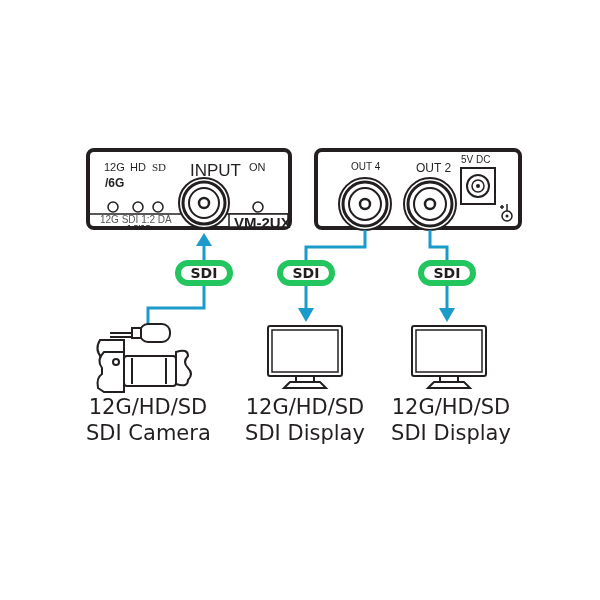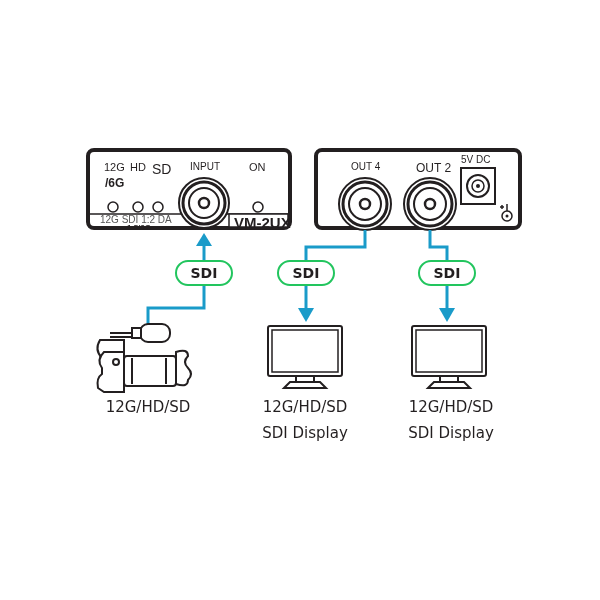--- a/index.html
+++ b/index.html
@@ -1,19 +1,19 @@
 <!DOCTYPE html>
 <html><head>
 <meta charset="utf-8">
 <style>
   html,body{margin:0;padding:0;background:#ffffff;}
   body{width:600px;height:600px;position:relative;overflow:hidden;font-family:"DejaVu Sans",sans-serif;}
   #stage{position:absolute;left:0;top:0;width:544px;height:600px;}
-  .lbl{position:absolute;font-family:"DejaVu Sans",sans-serif;color:#231f20;font-size:15px;line-height:26px;text-align:center;white-space:nowrap;}
-  .pill{position:absolute;width:58px;height:26px;border:2px solid #22c55e;border-radius:14px;background:#fff;box-sizing:border-box;display:flex;align-items:center;justify-content:center;font-weight:bold;font-size:14px;color:#231f20;font-family:"DejaVu Sans",sans-serif;}
+  .lbl{position:absolute;font-family:"DejaVu Sans",sans-serif;color:#231f20;font-size:21px;line-height:26px;text-align:center;white-space:nowrap;}
+  .pill{position:absolute;width:58px;height:26px;border:6px solid #22c55e;border-radius:14px;background:#fff;box-sizing:border-box;display:flex;align-items:center;justify-content:center;font-weight:bold;font-size:14px;color:#231f20;font-family:"DejaVu Sans",sans-serif;}
   .ptxt{position:absolute;font-family:"Liberation Sans",sans-serif;color:#231f20;white-space:nowrap;}
 </style>
 </head>
 <body>
 
 <div id="stage">
 <svg width="600" height="600" viewBox="0 0 600 600" style="position:absolute;left:0;top:0">
 
   <g>
     <rect x="88" y="150" width="202" height="78" rx="6" fill="#fff" stroke="#231f20" stroke-width="4"></rect>
@@ -97,36 +97,37 @@
     <rect x="416" y="330" width="66" height="42" stroke-width="1.5"></rect>
     <rect x="440" y="376" width="18" height="6"></rect>
     <path d="M428,388 l6,-6 l30,0 l6,6 z"></path>
   </g>
 </svg>
 
 <div class="ptxt" style="left:104px;top:161px;font-size:11px;">12G</div>
 <div class="ptxt" style="left:105px;top:176px;font-size:12px;font-weight:bold;">/6G</div>
 <div class="ptxt" style="left:130px;top:161px;font-size:11px;">HD</div>
 <div class="ptxt" style="left:127px;top:176px;font-size:8px;font-weight:bold;margin-top:47px;">1.5/3G</div>
-<div class="ptxt" style="left:152px;top:161px;font-size:14px;">SD</div>
-<div class="ptxt" style="left:190px;top:161px;font-size:10px;">INPUT</div>
+<div class="ptxt" style="left:152px;top:161px;font-size:11px;font-family:Liberation Serif, serif;">SD</div>
+<div class="ptxt" style="left:190px;top:161px;font-size:17px;">INPUT</div>
 <div class="ptxt" style="left:249px;top:161px;font-size:11px;">ON</div>
 <div class="ptxt" style="left:92px;top:214px;font-size:10px;color:#555;margin-left:8px;">12G SDI 1:2 DA</div>
 <div class="ptxt" style="left:234px;top:214px;font-size:15px;font-weight:bold;">VM-2UX</div>
 
 <div class="ptxt" style="left:351px;top:161px;font-size:10px;">OUT 4</div>
 <div class="ptxt" style="left:416px;top:161px;font-size:12px;">OUT 2</div>
 <div class="ptxt" style="left:461px;top:154px;font-size:10px;">5V DC</div>
 
 <div class="pill" style="left:175px;top:260px;">SDI</div>
 <div class="pill" style="left:277px;top:260px;">SDI</div>
 <div class="pill" style="left:418px;top:260px;">SDI</div>
 
 <div class="lbl" style="left:86px;top:394px;width:124px;">
   <div>12G/HD/SD</div>
+  <div>SDI Camera</div>
 </div>
 <div class="lbl" style="left:240px;top:394px;width:130px;">
   <div>12G/HD/SD</div>
   <div>SDI Display</div>
 </div>
 <div class="lbl" style="left:386px;top:394px;width:130px;">
   <div>12G/HD/SD</div>
   <div>SDI Display</div>
 </div>
 </div>

